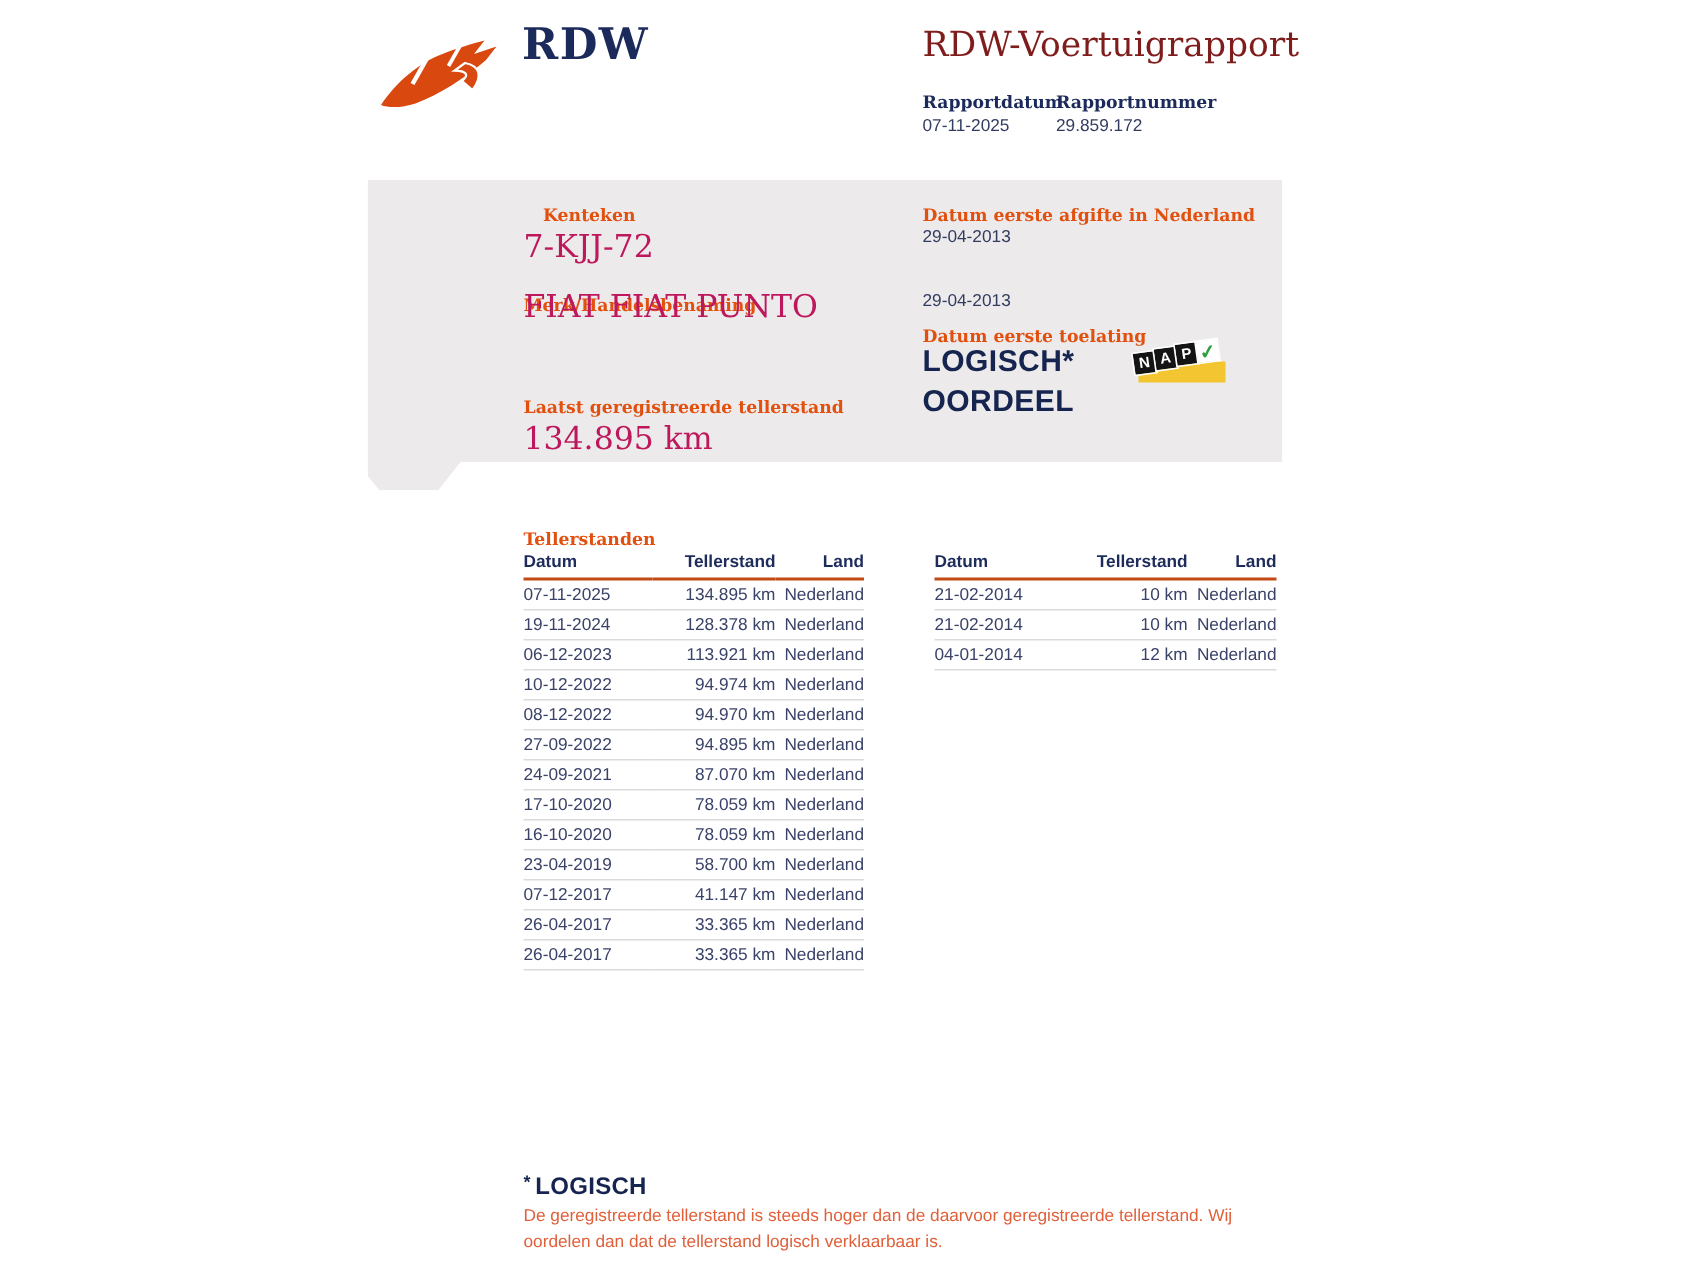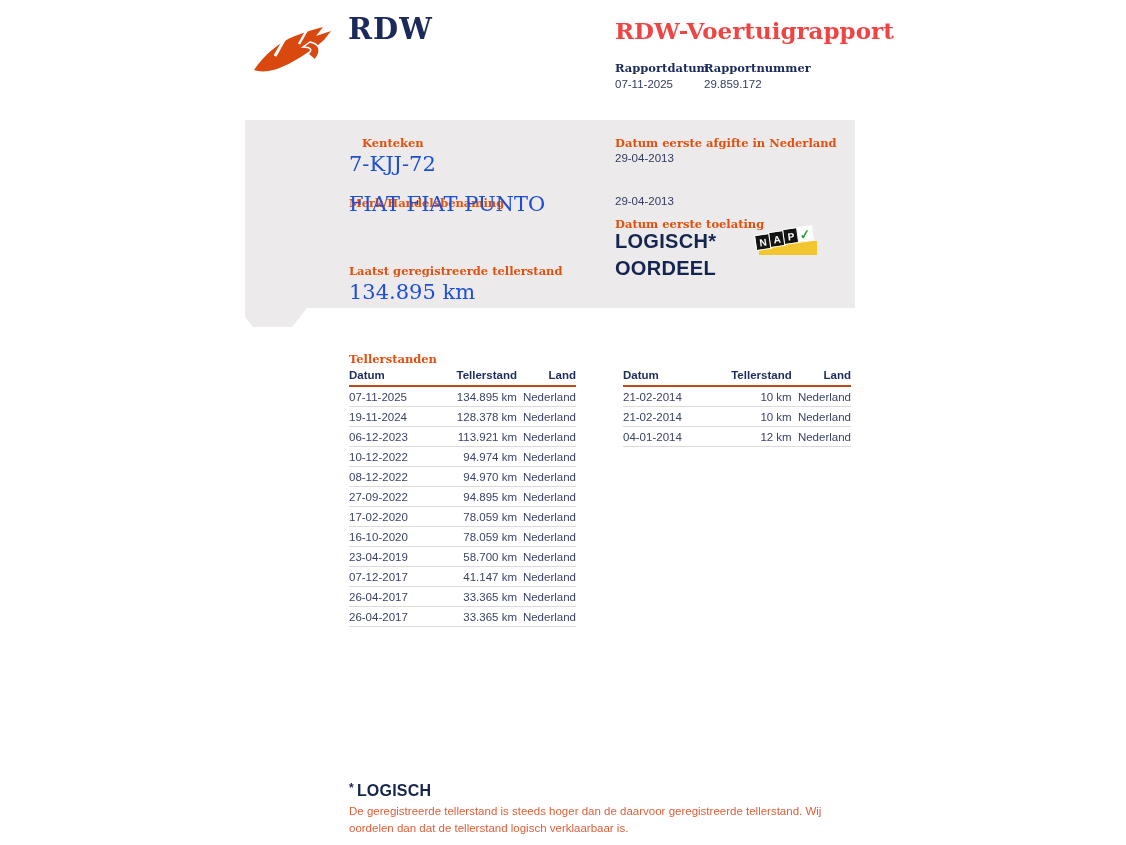--- a/index.html
+++ b/index.html
@@ -12,22 +12,22 @@
   }
   
   .logo-mark{position:absolute;left:252px;top:20px;width:84px;height:56px;}
   .logo-word{
     position:absolute;left:348px;top:12px;
     font-family:"DejaVu Serif", serif;font-weight:600;
     font-size:29px;color:#1B2A5A;letter-spacing:1px;
   }
   .report-title{
     position:absolute;left:615px;top:17px;
-    font-family:"DejaVu Serif", serif;font-weight:700;
-    font-size:23px;color:#ef4444;
+    font-family:"DejaVu Serif", serif;font-weight:400;
+    font-size:23px;color:#7f1d1d;
   }
   .meta-label{
     position:absolute;top:61px;
     font-family:"DejaVu Serif", serif;font-weight:bold;
     font-size:11.5px;color:#1B2A5A;
   }
   .meta-value{
     position:absolute;top:78px;
     font-size:11.5px;color:#323B60;
   }
@@ -39,21 +39,21 @@
     clip-path:polygon(0 0,100% 0,100% 188px,62px 188px,47px 207px,8px 207px,0 197px);
   }
   .card .lbl{
     position:absolute;
     font-family:"DejaVu Serif", serif;font-weight:bold;
     font-size:11.5px;color:#E2500F;white-space:nowrap;
   }
   .card .big{
     position:absolute;
     font-family:"DejaVu Serif", serif;
-    font-size:21px;color:#1d4ed8;white-space:nowrap;
+    font-size:21px;color:#be185d;white-space:nowrap;
   }
   .card .val{
     position:absolute;
     font-size:11.5px;color:#323B60;white-space:nowrap;
   }
   .pos-kenteken-l{left:104px;top:16px;margin-left:13px;}
   .pos-kenteken-v{left:104px;top:32px;}
   .pos-merk-l{left:104px;top:76px;}
   .pos-merk-v{left:104px;top:72px;}
   .pos-teller-l{left:104px;top:144px;}
@@ -199,21 +199,26 @@
           <td>08-12-2022</td>
           <td>94.970 km</td>
           <td>Nederland</td>
         </tr>
         <tr>
           <td>27-09-2022</td>
           <td>94.895 km</td>
           <td>Nederland</td>
         </tr>
         <tr>
-          <td>17-02-2020</td>
+          <td>24-09-2021</td>
+          <td>87.070 km</td>
+          <td>Nederland</td>
+        </tr>
+        <tr>
+          <td>17-10-2020</td>
           <td>78.059 km</td>
           <td>Nederland</td>
         </tr>
         <tr>
           <td>16-10-2020</td>
           <td>78.059 km</td>
           <td>Nederland</td>
         </tr>
         <tr>
           <td>23-04-2019</td>

